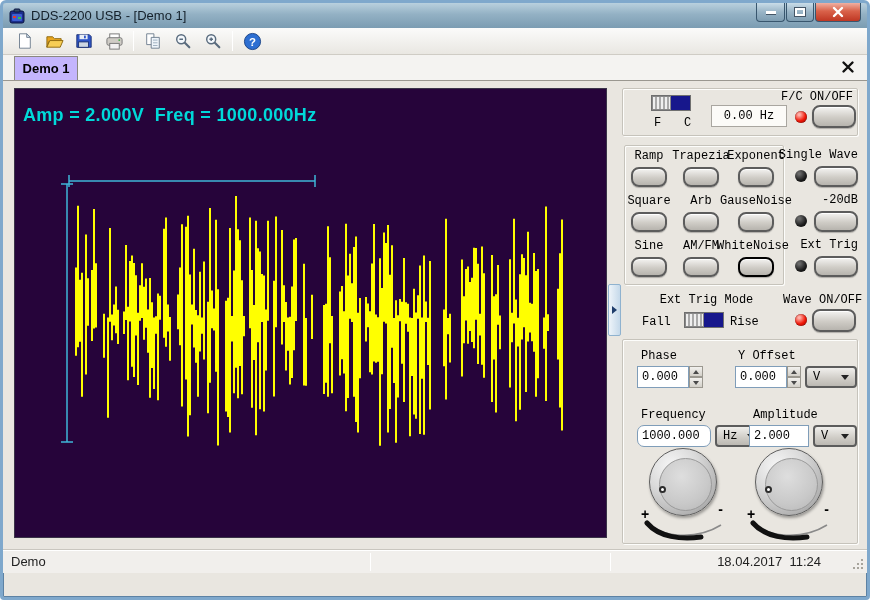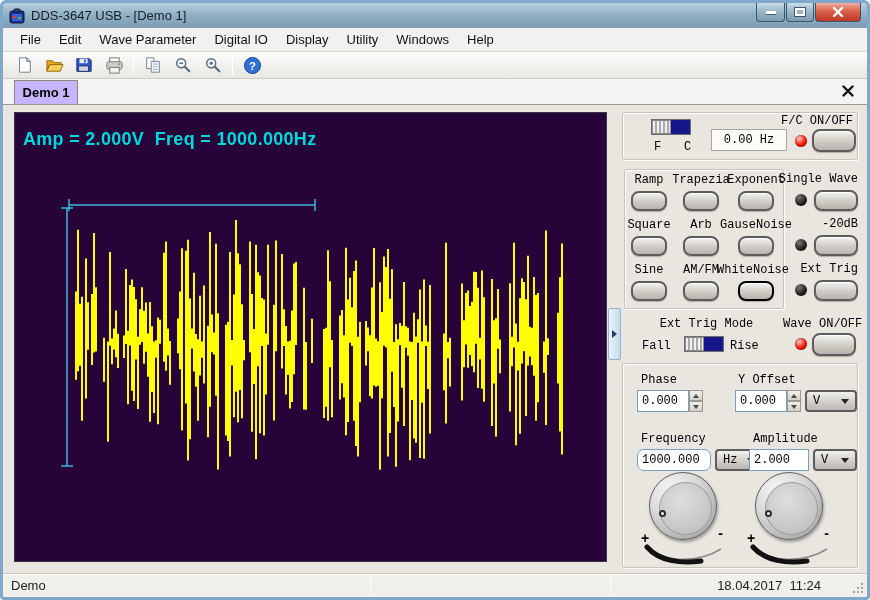--- a/index.html
+++ b/index.html
@@ -159,46 +159,36 @@
 <div class="window">
 
   <div class="titlebar">
     <svg class="app-icon" viewBox="0 0 16 16">
       <rect x="1" y="3" width="14" height="12" rx="2" fill="#1b2f8e" stroke="#0a1440"></rect>
       <rect x="5" y="1" width="6" height="3" rx="1" fill="#324a6e" stroke="#0a1440"></rect>
       <rect x="3" y="6" width="10" height="7" rx="1" fill="#3d5fd0"></rect>
       <rect x="4" y="8" width="3" height="2" fill="#e23a2a"></rect>
       <rect x="9" y="9" width="3" height="2" fill="#35c24a"></rect>
     </svg>
-    <span class="title-text">DDS-3647 USB - [Demo 1]</span>
+    <span class="title-text">DDS-2200 USB - [Demo 1]</span>
     <div class="win-controls">
       <div class="win-btn min">
           <div class="glyph-min"></div>
         </div>
       <div class="win-btn max">
           <div class="glyph-max"></div>
         </div>
       <div class="win-btn close">
         <svg width="12" height="12" viewBox="0 0 12 12">
           <path d="M2 2 L10 10 M10 2 L2 10" stroke="#fff" stroke-width="2.4" stroke-linecap="round"></path>
         </svg>
       </div>
     </div>
   </div>
 
-  <div class="menubar">
-    <span class="menu-item">File</span>
-    <span class="menu-item">Edit</span>
-    <span class="menu-item">Wave Parameter</span>
-    <span class="menu-item">Digital IO</span>
-    <span class="menu-item">Display</span>
-    <span class="menu-item">Utility</span>
-    <span class="menu-item">Windows</span>
-    <span class="menu-item">Help</span>
-  </div>
 
   <div class="toolbar">
     <div class="tool-btn">
       <svg width="18" height="18" viewBox="0 0 20 20">
         <path d="M5 2 h8 l4 4 v12 h-12 z" fill="#fff" stroke="#6b7b8c"></path>
         <path d="M13 2 l4 4 h-4 z" fill="#d7e4f0" stroke="#6b7b8c"></path>
       </svg>
     </div>
     <div class="tool-btn">
       <svg width="19" height="19" viewBox="0 0 20 20">

